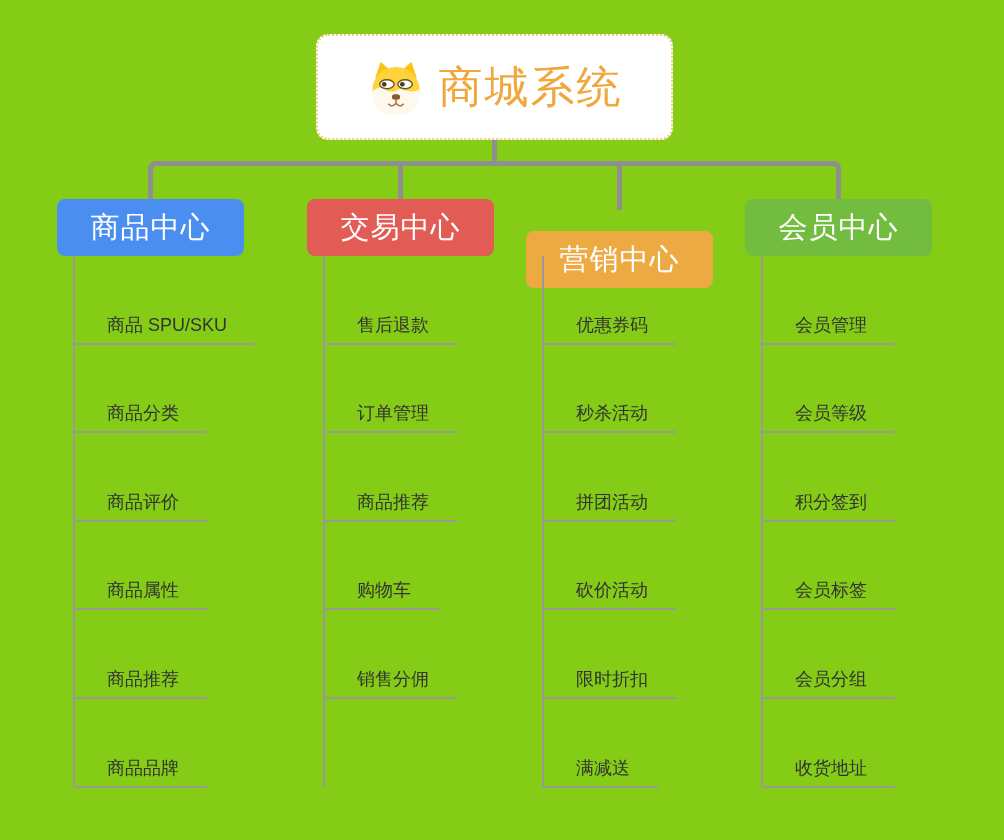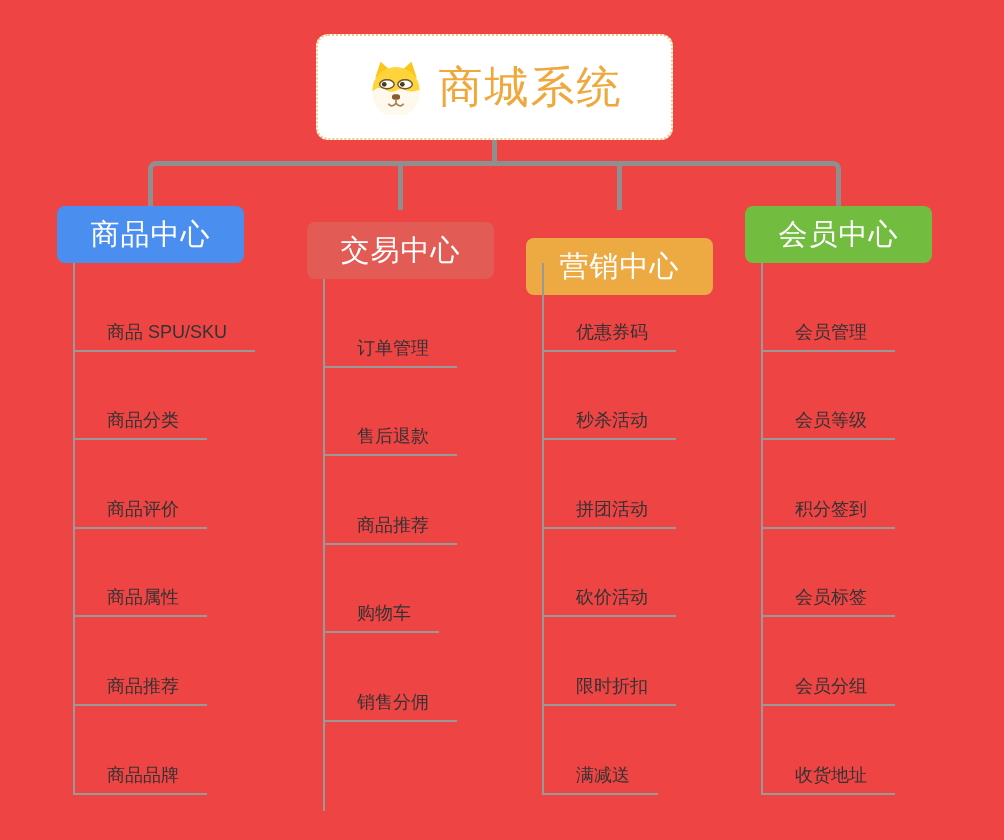--- a/index.html
+++ b/index.html
@@ -5,21 +5,21 @@
   html, body {
     margin: 0;
     padding: 0;
     background: #f8f8f8;
     font-family: "Liberation Sans", "DejaVu Sans", sans-serif;
   }
   #canvas {
     position: relative;
     width: 1004px;
     height: 840px;
-    background: #ef4444;
+    background: #84cc16;
     overflow: hidden;
   }
 
   
   .root-node {
     position: absolute;
     left: 316px;
     top: 34px;
     width: 357px;
     height: 106px;
@@ -51,23 +51,23 @@
     border-top: 5px solid #8f8f8f;
     border-left: 5px solid #8f8f8f;
     border-right: 5px solid #8f8f8f;
     border-radius: 8px 8px 0 0;
     background: transparent;
   }
   .stub-2 { left: 398px; top: 163px; width: 5px; height: 47px; }
   .stub-3 { left: 617px; top: 163px; width: 5px; height: 47px; }
 
   
-  .column { position: absolute; top: 206px; width: 198px; }
+  .column { position: absolute; top: 199px; width: 198px; }
   .col-1 { left: 57px; }
-  .col-2 { left: 307px; margin-top: 16px; }
+  .col-2 { left: 307px; }
   .col-3 { left: 526px; }
   .col-4 { left: 745px; }
 
   .branch-box {
     width: 187px;
     height: 57px;
     border-radius: 8px;
     display: flex;
     align-items: center;
     justify-content: center;
@@ -159,24 +159,24 @@
     </div>
   </div>
 
   <div class="column col-2">
     <div class="branch-box" style="background: rgb(226, 91, 85);">
       <span>交易中心</span>
     </div>
     <div class="drop-line"></div>
     <div class="leaves">
       <div class="leaf">
+          <span class="leaf-label">售后退款</span>
+        </div>
+      <div class="leaf">
           <span class="leaf-label">订单管理</span>
-        </div>
-      <div class="leaf">
-          <span class="leaf-label">售后退款</span>
         </div>
       <div class="leaf">
           <span class="leaf-label">商品推荐</span>
         </div>
       <div class="leaf">
           <span class="leaf-label">购物车</span>
         </div>
       <div class="leaf">
           <span class="leaf-label">销售分佣</span>
         </div>

